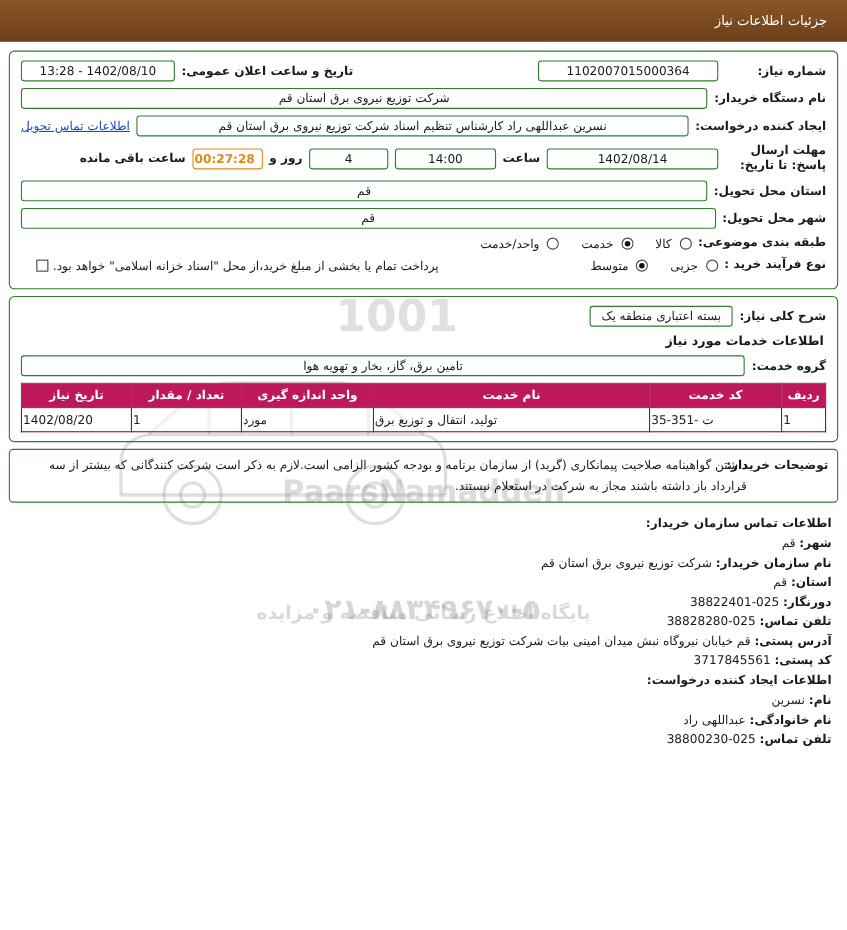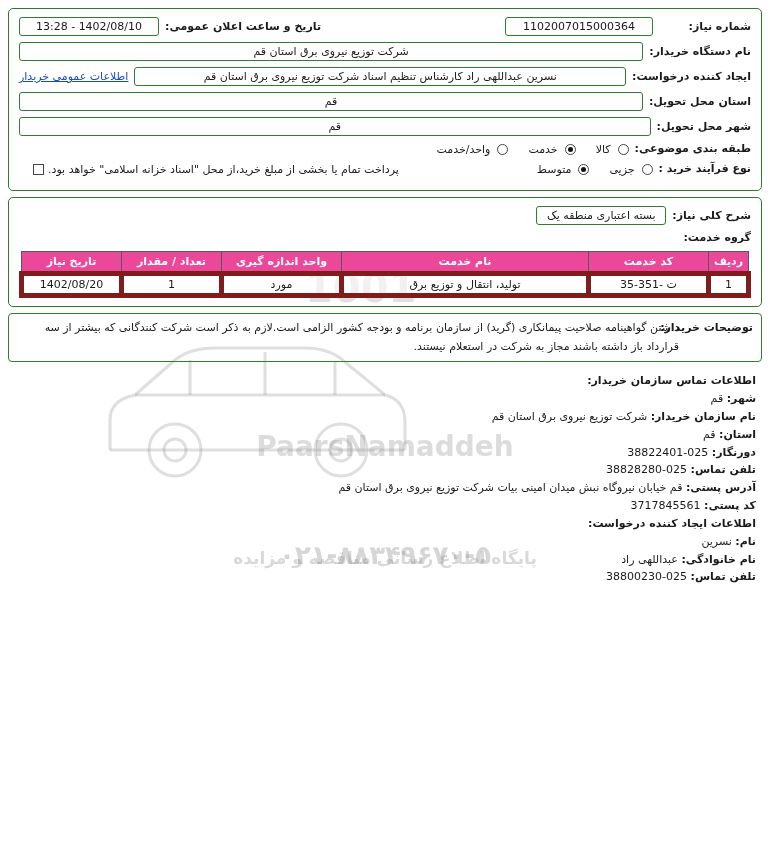--- a/index.html
+++ b/index.html
@@ -151,30 +151,30 @@
   }
 
   
   table.needs {
     width: 100%;
     border-collapse: collapse;
     margin-top: 4px;
     font-size: 11px;
   }
   table.needs th {
-    background: #ec4899;
+    background: #be185d;
     color: #fff;
     border: 1px solid #555a62;
     height: 22px;
     font-weight: bold;
   }
   table.needs td {
-    border: 5px solid #7f1d1d;
+    border: 1px solid #7f1d1d;
     height: 22px;
-    text-align: center;
+    text-align: left;
     background: rgba(255,255,255,0.55);
   }
 
   .notes {
     border: 1px solid #2f7d31;
     border-radius: 4px;
     padding: 5px 8px;
     margin-top: 6px;
     line-height: 1.7;
     font-size: 11px;
@@ -216,44 +216,57 @@
           <circle cx="80" cy="150" r="11"></circle>
           <circle cx="246" cy="150" r="11"></circle>
         </g>
       </svg>
     </div>
     <div class="wm-text wm-sitetext">پایگاه اطلاع رسانی مناقصه و مزایده</div>
     <div class="wm-text wm-big">PaarsNamaddeh</div>
     <div class="wm-text wm-phone">۰۲۱-۸۸۳۴۹۶۷۰-۵</div>
   </div>
 
+  <div class="header">
+    <span>جزئیات اطلاعات نیاز</span>
+  </div>
 
   <div class="content">
 
     <div class="panel">
 
       <div class="row">
         <span class="lbl w120">شماره نیاز:</span>
-        <span class="val-box" style="width:148px;">1102007015000364</span>
+        <span class="val-box" style="width:164px;">1102007015000364</span>
         <span class="grow"></span>
         <span class="lbl">تاریخ و ساعت اعلان عمومی:</span>
         <span class="val-box" style="width:140px;">1402/08/10 - 13:28</span>
       </div>
 
       <div class="row">
         <span class="lbl w120">نام دستگاه خریدار:</span>
         <span class="val-box grow">شرکت توزیع نیروی برق استان قم</span>
       </div>
 
       <div class="row">
         <span class="lbl w120">ایجاد کننده درخواست:</span>
         <span class="val-box grow">نسرین عبداللهی راد کارشناس تنظیم اسناد شرکت توزیع نیروی برق استان قم</span>
-        <span class="link">اطلاعات عمومی خریدار</span>
-      </div>
-
+        <span class="link">اطلاعات تماس تحویل</span>
+      </div>
+
+      <div class="row">
+        <span class="lbl w120" style="max-width:92px; white-space:normal;">مهلت ارسال پاسخ: تا تاریخ:</span>
+        <span class="val-box" style="width:156px;">1402/08/14</span>
+        <span class="lbl">ساعت</span>
+        <span class="val-box" style="width:92px;">14:00</span>
+        <span class="val-box" style="width:72px;">4</span>
+        <span class="lbl">روز و</span>
+        <span class="val-box orange" style="width:64px;border-color:#e08a16;">00:27:28</span>
+        <span class="lbl">ساعت باقی مانده</span>
+      </div>
 
       <div class="row">
         <span class="lbl w120">استان محل تحویل:</span>
         <span class="val-box grow">قم</span>
       </div>
 
       <div class="row">
         <span class="lbl w120">شهر محل تحویل:</span>
         <span class="val-box grow">قم</span>
       </div>
@@ -293,23 +306,25 @@
 
     </div>
 
     <div class="panel">
 
       <div class="row">
         <span class="lbl">شرح کلی نیاز:</span>
         <span class="val-box" style="width:130px;">بسته اعتباری منطقه یک</span>
       </div>
 
+      <div class="sec-title">اطلاعات خدمات مورد نیاز</div>
 
       <div class="row">
         <span class="lbl">گروه خدمت:</span>
+        <span class="val-box grow">تامین برق، گاز، بخار و تهویه هوا</span>
       </div>
 
       <table class="needs">
         <thead>
           <tr>
             <th style="width:40px;">ردیف</th>
             <th style="width:120px;">کد خدمت</th>
             <th>نام خدمت</th>
             <th style="width:120px;">واحد اندازه گیری</th>
             <th style="width:100px;">تعداد / مقدار</th>

